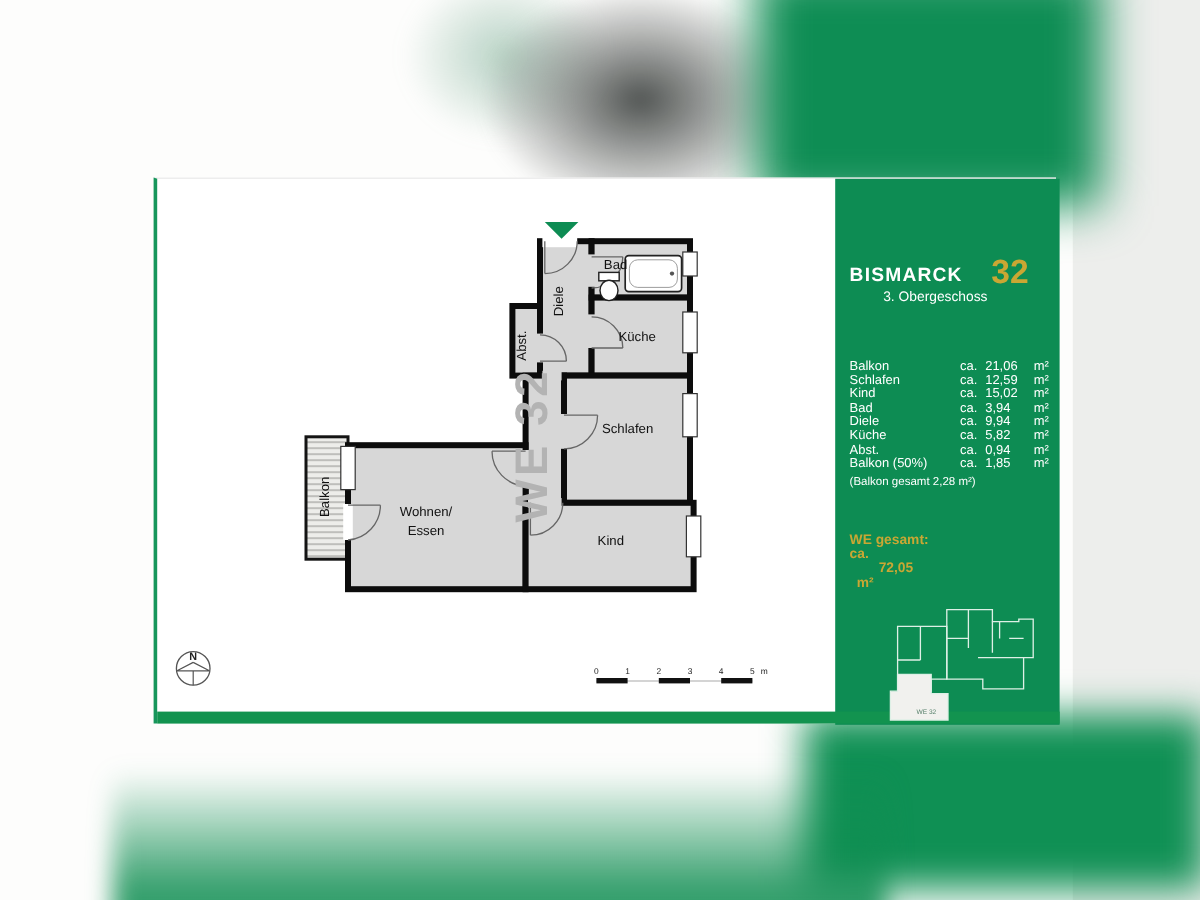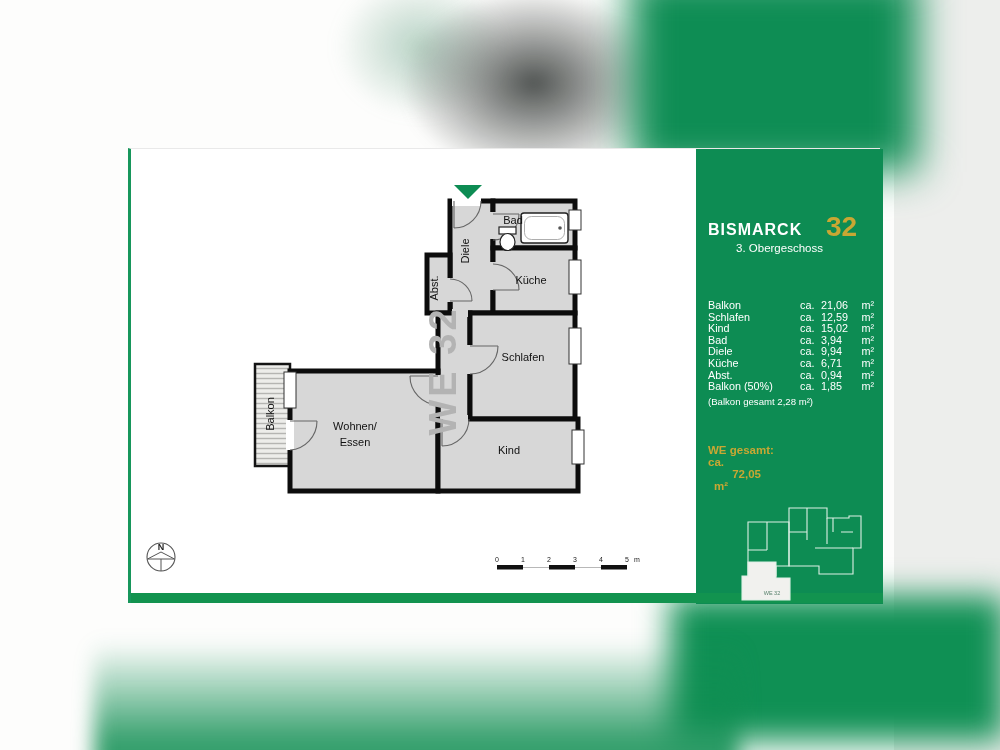--- a/index.html
+++ b/index.html
@@ -215,21 +215,21 @@
         </div>
         <div class="sb-row">
           <span class="lbl">Diele</span>
           <span class="ca">ca.</span>
           <span class="num">9,94</span>
           <span class="unit">m²</span>
         </div>
         <div class="sb-row">
           <span class="lbl">Küche</span>
           <span class="ca">ca.</span>
-          <span class="num">6,71</span>
+          <span class="num">5,82</span>
           <span class="unit">m²</span>
         </div>
         <div class="sb-row">
           <span class="lbl">Abst.</span>
           <span class="ca">ca.</span>
           <span class="num">0,94</span>
           <span class="unit">m²</span>
         </div>
         <div class="sb-row">
           <span class="lbl">Balkon (50%)</span>

